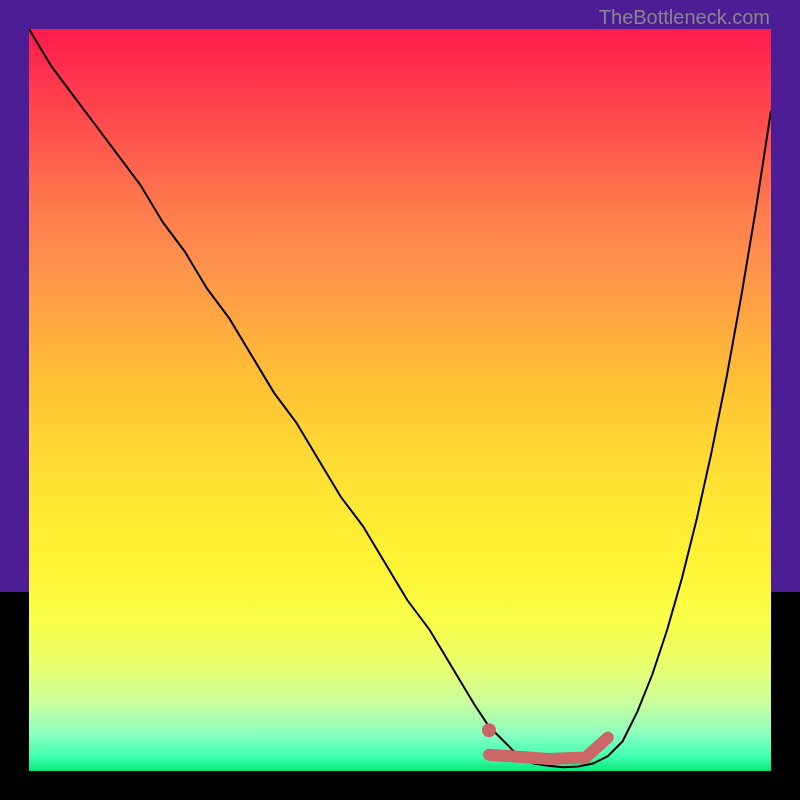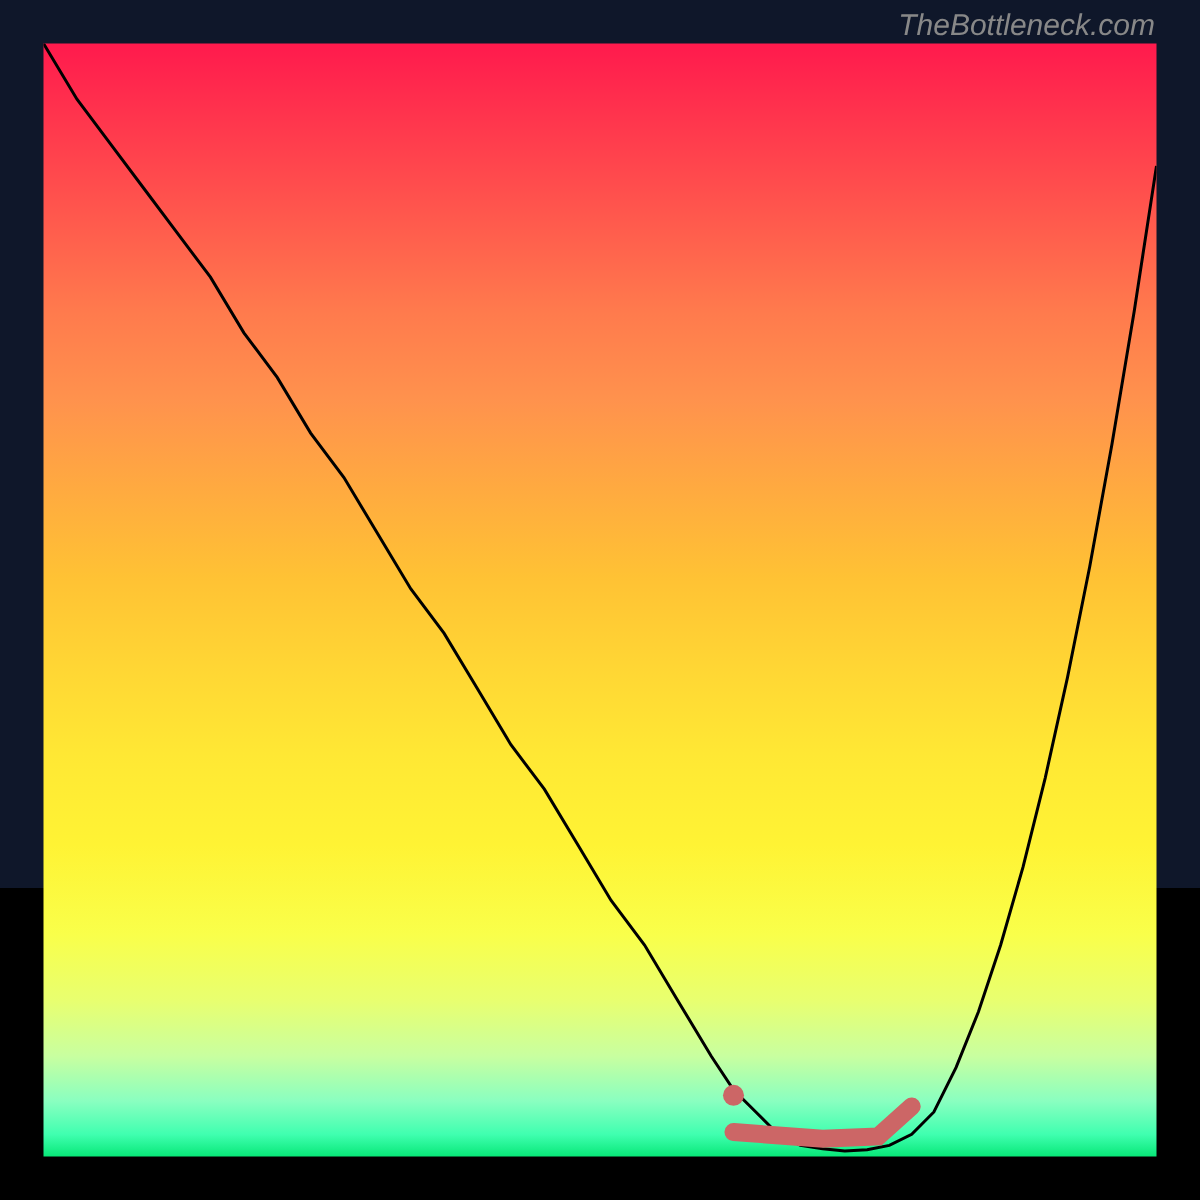--- a/index.html
+++ b/index.html
@@ -1,17 +1,17 @@
 <!DOCTYPE html>
 <html><head>
 <meta charset="utf-8">
 <style>
   * { margin: 0; padding: 0; box-sizing: border-box; }
   body { width: 800px; height: 800px; overflow: hidden; background: #000; font-family: Arial, sans-serif; }
-  .container { position: relative; width: 800px; height: 592px; background: #0f172a; font-style: italic; }
+  .container { position: relative; width: 800px; height: 592px; background: #4c1d95; }
   .plot-area { position: absolute; left: 29px; top: 29px; width: 742px; height: 742px; }
   .gradient-bg { position: absolute; inset: 0; background: linear-gradient(to bottom,
     #ff1a4d 0%,
     #ff3a4d 8%,
     #ff5a4d 16%,
     #ff7a4d 24%,
     #ff924d 32%,
     #ffaa40 40%,
     #ffc234 48%,
     #ffd634 56%,

